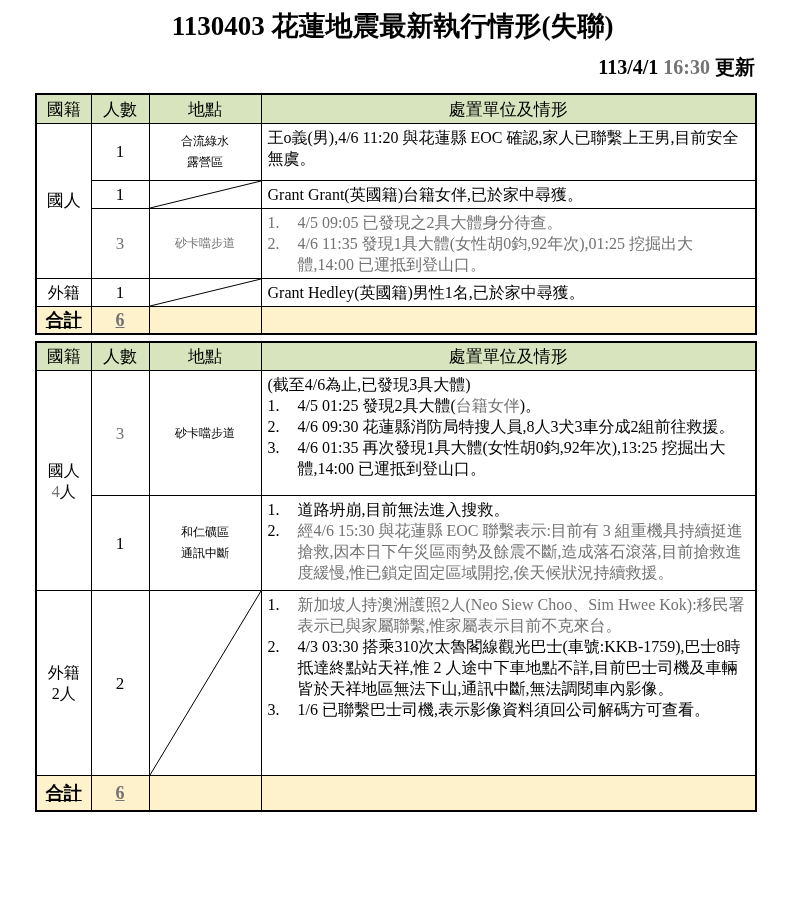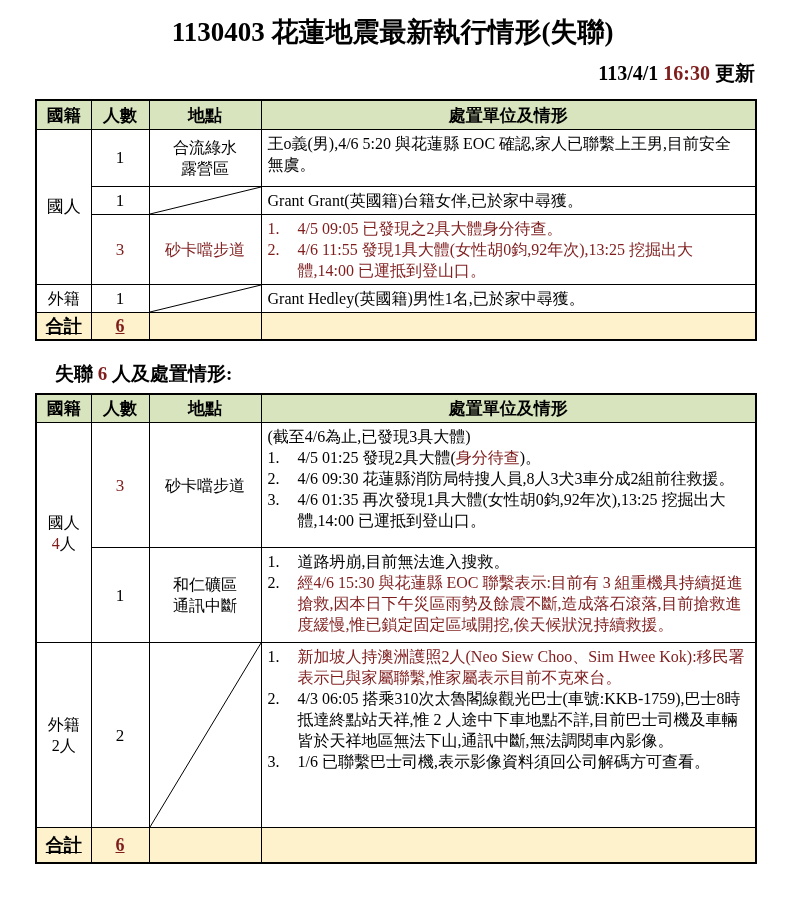--- a/index.html
+++ b/index.html
@@ -1,32 +1,32 @@
 <!DOCTYPE html>
 <html lang="zh-Hant"><head>
 <meta charset="utf-8">
 <style>
   * { margin:0; padding:0; box-sizing:border-box; }
   html,body { width:785px; height:901px; background:#fff; overflow:hidden;
               font-family:"Liberation Serif","DejaVu Serif",serif; color:#000; }
   .page { width:785px; height:901px; background:#fff; }
 
-  .title { padding-top:14px; text-align:center; font-size:27px; font-weight:bold; line-height:1.35; }
+  .title { padding-top:8px; text-align:center; font-size:27px; font-weight:bold; line-height:1.35; }
   .update-line { margin:10px 30px 0 0; text-align:right; font-size:20px; font-weight:bold; }
   .intro-line { margin:12px 0 0 55px; font-size:19px; font-weight:bold; }
   .section2-line { margin:20px 0 0 55px; font-size:19px; font-weight:bold; }
 
-  .red { color:#7f1d1d; }
+  .red { color:#737373; }
 
   table { border-collapse:collapse; table-layout:fixed; width:720px; margin:12px 0 0 35px;
           border:2px solid #000; }
   th, td { border:1px solid #000; font-size:16px; line-height:21px; overflow:hidden; }
-  th { background:#d7e4bd; font-weight:bold; font-size:17px; padding:3px 2px; }
+  th { background:#d7e4bd; font-weight:normal; font-size:17px; padding:3px 2px; }
   td.c { text-align:center; vertical-align:middle; font-size:17px; padding:2px; }
-  td.loc { text-align:center; vertical-align:middle; font-size:16px; padding:2px; }
+  td.loc { text-align:center; vertical-align:middle; font-size:12px; padding:2px; }
   td.action { vertical-align:top; text-align:left; padding:3px 8px 3px 6px; }
   tr.total-row td { background:#fdf2cc; font-weight:bold; font-size:18px;text-decoration:underline; }
   tr.total-row td.c { font-size:18px; }
 
   .li { display:flex; align-items:flex-start; }
   .li .num { flex:0 0 30px; }
   .li .txt { flex:1; }
 
   td.diag { position:relative; padding:0; }
   td.diag svg { position:absolute; inset:0; width:100%; height:100%; display:block; }
@@ -55,42 +55,42 @@
       <th>地點</th>
       <th>處置單位及情形</th>
     </tr>
     <tr style="height:57px">
       <td class="c" rowspan="3">國人</td>
       <td class="c">1</td>
       <td class="loc">
         <div>合流綠水</div>
         <div>露營區</div>
       </td>
-      <td class="action">王o義(男),4/6 5:20 與花蓮縣 EOC 確認,家人已聯繫上王男,目前安全無虞。</td>
+      <td class="action">王o義(男),4/6 11:20 與花蓮縣 EOC 確認,家人已聯繫上王男,目前安全無虞。</td>
     </tr>
     <tr style="height:27px">
       <td class="c">1</td>
       <td class="diag">
             <svg viewBox="0 0 100 100" preserveAspectRatio="none">
               <line x1="0" y1="100" x2="100" y2="0" stroke="#000" stroke-width="1" vector-effect="non-scaling-stroke"></line>
             </svg>
           </td>
       <td class="action">Grant Grant(英國籍)台籍女伴,已於家中尋獲。</td>
     </tr>
     <tr style="height:58px">
       <td class="c red">3</td>
       <td class="loc red">砂卡噹步道</td>
       <td class="action">
         <div class="li red">
               <span class="num">1.</span>
               <span class="txt">4/5 09:05 已發現之2具大體身分待查。</span>
             </div>
         <div class="li red">
               <span class="num">2.</span>
-              <span class="txt">4/6 11:55 發現1具大體(女性胡0鈞,92年次),13:25 挖掘出大體,14:00 已運抵到登山口。</span>
+              <span class="txt">4/6 11:35 發現1具大體(女性胡0鈞,92年次),01:25 挖掘出大體,14:00 已運抵到登山口。</span>
             </div>
       </td>
     </tr>
     <tr style="height:27px">
       <td class="c" style="font-size:16px">外籍</td>
       <td class="c">1</td>
       <td class="diag">
             <svg viewBox="0 0 100 100" preserveAspectRatio="none">
               <line x1="0" y1="100" x2="100" y2="0" stroke="#000" stroke-width="1" vector-effect="non-scaling-stroke"></line>
             </svg>
@@ -99,21 +99,20 @@
     </tr>
     <tr class="total-row" style="height:28px">
       <td class="c">合計</td>
       <td class="c red">6</td>
       <td></td>
       <td></td>
     </tr>
   </tbody>
     </table>
 
-  <div class="section2-line"><span>失聯 </span><span class="red">6</span><span> 人及處置情形:</span></div>
 
   <table style="margin-top:6px">
     <colgroup>
         <col style="width:55px">
         <col style="width:58px">
         <col style="width:112px">
         <col style="width:495px">
       </colgroup>
     <tbody>
         <tr style="height:28px">
@@ -126,21 +125,21 @@
       <td class="c" rowspan="2" style="font-size:16px">
         <div>國人</div>
         <div><span class="red">4</span><span>人</span></div>
       </td>
       <td class="c red">3</td>
       <td class="loc">砂卡噹步道</td>
       <td class="action">
         <div>(截至4/6為止,已發現3具大體)</div>
         <div class="li">
               <span class="num">1.</span>
-              <span class="txt"><span>4/5 01:25 發現2具大體(</span><span class="red">身分待查</span><span>)。</span></span>
+              <span class="txt"><span>4/5 01:25 發現2具大體(</span><span class="red">台籍女伴</span><span>)。</span></span>
             </div>
         <div class="li">
               <span class="num">2.</span>
               <span class="txt">4/6 09:30 花蓮縣消防局特搜人員,8人3犬3車分成2組前往救援。</span>
             </div>
         <div class="li">
               <span class="num">3.</span>
               <span class="txt">4/6 01:35 再次發現1具大體(女性胡0鈞,92年次),13:25 挖掘出大體,14:00 已運抵到登山口。</span>
             </div>
       </td>
@@ -173,21 +172,21 @@
               <line x1="0" y1="100" x2="100" y2="0" stroke="#000" stroke-width="1" vector-effect="non-scaling-stroke"></line>
             </svg>
           </td>
       <td class="action">
         <div class="li">
               <span class="num">1.</span>
               <span class="txt red">新加坡人持澳洲護照2人(Neo Siew Choo、Sim Hwee Kok):移民署表示已與家屬聯繫,惟家屬表示目前不克來台。</span>
             </div>
         <div class="li">
               <span class="num">2.</span>
-              <span class="txt">4/3 06:05 搭乘310次太魯閣線觀光巴士(車號:KKB-1759),巴士8時抵達終點站天祥,惟 2 人途中下車地點不詳,目前巴士司機及車輛皆於天祥地區無法下山,通訊中斷,無法調閱車內影像。</span>
+              <span class="txt">4/3 03:30 搭乘310次太魯閣線觀光巴士(車號:KKB-1759),巴士8時抵達終點站天祥,惟 2 人途中下車地點不詳,目前巴士司機及車輛皆於天祥地區無法下山,通訊中斷,無法調閱車內影像。</span>
             </div>
         <div class="li">
               <span class="num">3.</span>
               <span class="txt">1/6 已聯繫巴士司機,表示影像資料須回公司解碼方可查看。</span>
             </div>
       </td>
     </tr>
     <tr class="total-row" style="height:35px">
       <td class="c">合計</td>
       <td class="c red">6</td>

